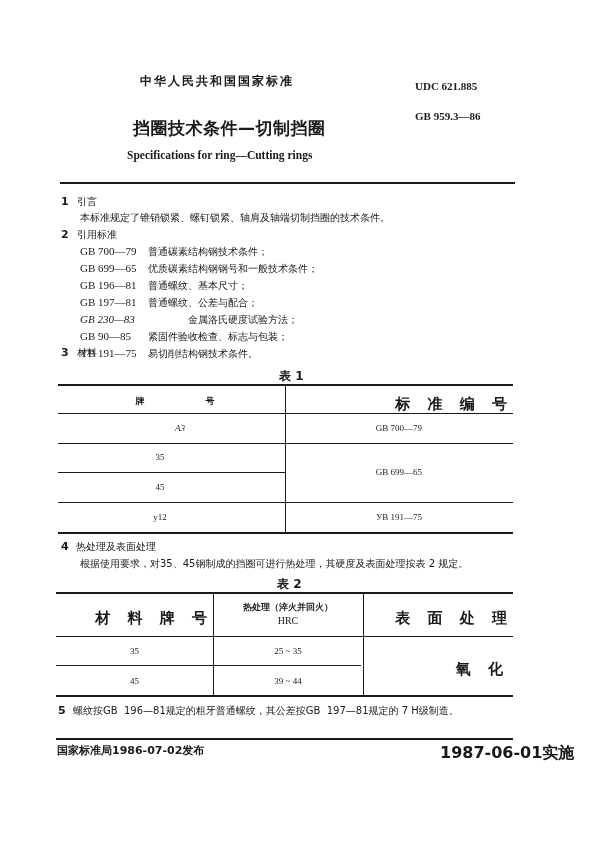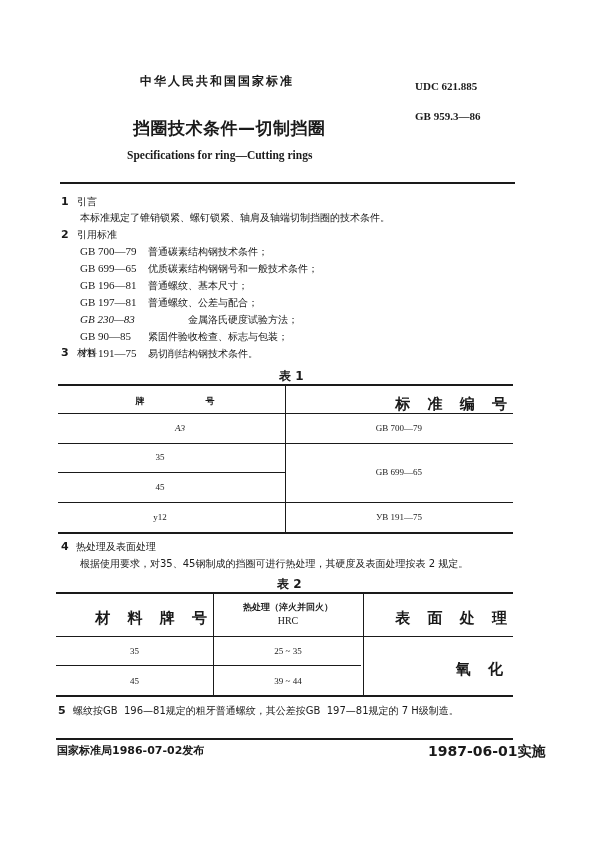--- a/index.html
+++ b/index.html
@@ -121,13 +121,13 @@
   <div class="cell serif" style="left:56px; top:676px; width:157px;">45</div>
   <div class="cell serif" style="left:213px; top:676px; width:150px;">39 ~ 44</div>
   <div class="hcell sans bold" style="left:359px; top:660px; width:150px;">氧 化</div>
 </div>
 
 <div class="abs sec-num sans" style="left:58px; top:704px;">5</div>
 <div class="abs body-txt sans" style="left:73px; top:704px; white-space:pre;">螺纹按GB  196—81规定的粗牙普通螺纹，其公差按GB  197—81规定的 7 H级制造。</div>
 
 <div class="rule" style="left:56px; top:738px; width:457px; height:2px;"></div>
 <div class="abs sans bold" style="left:57px; top:743px; font-size:11px;">国家标准局1986-07-02发布</div>
-<div class="abs sans bold" style="left:428px; top:743px; font-size:14px;text-align:center;">1987-06-01实施</div>
+<div class="abs sans bold" style="left:440px; top:743px; font-size:16px;text-align:center;">1987-06-01实施</div>
 
 </body></html>

